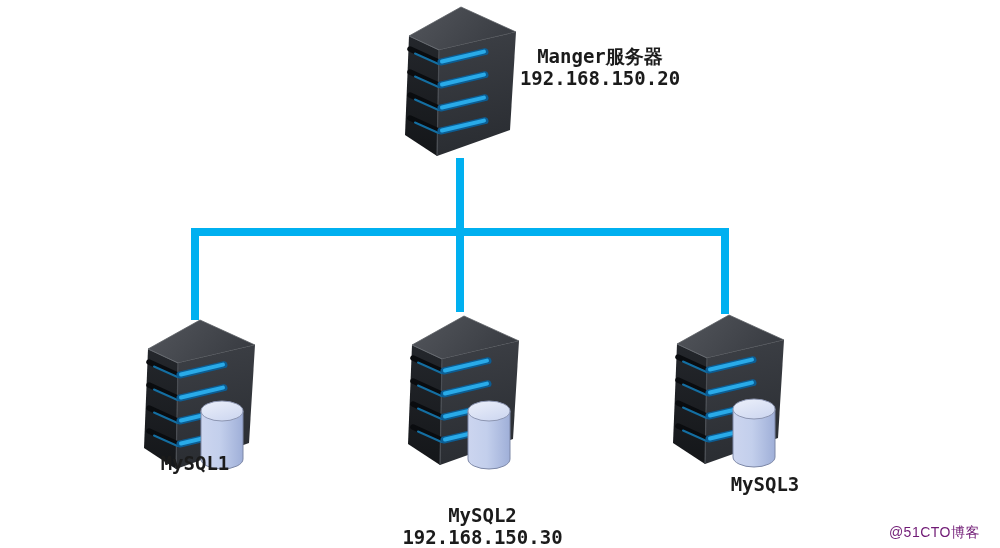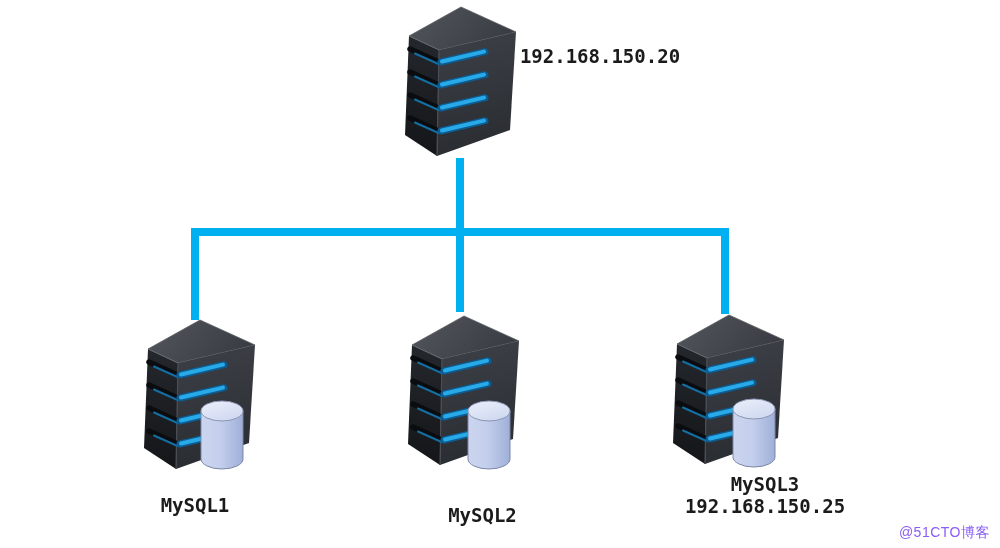--- a/index.html
+++ b/index.html
@@ -16,23 +16,23 @@
   .node-label{
     position:absolute;z-index:4;
     text-align:center;
     font-weight:bold;
     font-size:19px;
     line-height:21.5px;
     color:#1b1b1b;
     white-space:nowrap;
   }
   .watermark{
-    position:absolute;right:10px;bottom:6px;z-index:5;
+    position:absolute;right:20px;bottom:6px;z-index:5;
     font-family:"Liberation Sans",sans-serif;
-    font-size:14px;color:#8b5cf6;letter-spacing:.5px;
+    font-size:14px;color:#701a75;letter-spacing:.5px;
   }
   .defs-holder{position:absolute;width:0;height:0;overflow:hidden;}
 </style>
 </head>
 <body>
 
 <div class="canvas" style="background: rgb(255, 255, 255);">
 
   <svg class="defs-holder" aria-hidden="true">
     <defs>
@@ -99,48 +99,49 @@
     <rect x="456" y="158" width="8" height="154" fill="#00b0f0"></rect>
     <rect x="191" y="228" width="538" height="8" fill="#00b0f0"></rect>
     <rect x="191" y="228" width="8" height="92" fill="#00b0f0"></rect>
     <rect x="721" y="228" width="8" height="86" fill="#00b0f0"></rect>
   </svg>
 
   <svg class="node-icon" style="left:395px;top:4px" width="125" height="160" viewBox="0 0 125 160">
     <use href="#sym-server" xlink:href="#sym-server"></use>
   </svg>
   <div class="node-label" style="left:505px;top:46px;width:190px">
+    <div>Manger服务器</div>
     <div>192.168.150.20</div>
   </div>
 
   <svg class="node-icon" style="left:134px;top:317px" width="125" height="160" viewBox="0 0 125 160">
     <use href="#sym-server" xlink:href="#sym-server"></use>
   </svg>
   <svg class="db-icon" style="left:199px;top:399px" width="46" height="72" viewBox="0 0 46 72">
     <use href="#sym-db" xlink:href="#sym-db"></use>
   </svg>
-  <div class="node-label" style="left:95px;top:495px;width:200px">
+  <div class="node-label" style="left:95px;top:453px;width:200px">
     <div>MySQL1</div>
   </div>
 
   <svg class="node-icon" style="left:398px;top:313px" width="125" height="160" viewBox="0 0 125 160">
     <use href="#sym-server" xlink:href="#sym-server"></use>
   </svg>
   <svg class="db-icon" style="left:466px;top:399px" width="46" height="72" viewBox="0 0 46 72">
     <use href="#sym-db" xlink:href="#sym-db"></use>
   </svg>
   <div class="node-label" style="left:370px;top:505px;width:225px">
     <div>MySQL2</div>
+    <div>192.168.150.30</div>
   </div>
 
   <svg class="node-icon" style="left:663px;top:312px" width="125" height="160" viewBox="0 0 125 160">
     <use href="#sym-server" xlink:href="#sym-server"></use>
   </svg>
   <svg class="db-icon" style="left:731px;top:397px" width="46" height="72" viewBox="0 0 46 72">
     <use href="#sym-db" xlink:href="#sym-db"></use>
   </svg>
   <div class="node-label" style="left:665px;top:474px;width:200px">
     <div>MySQL3</div>
-    <div>192.168.150.25</div>
   </div>
 
   <div class="watermark">@51CTO博客</div>
 </div>
 
 </body></html>

